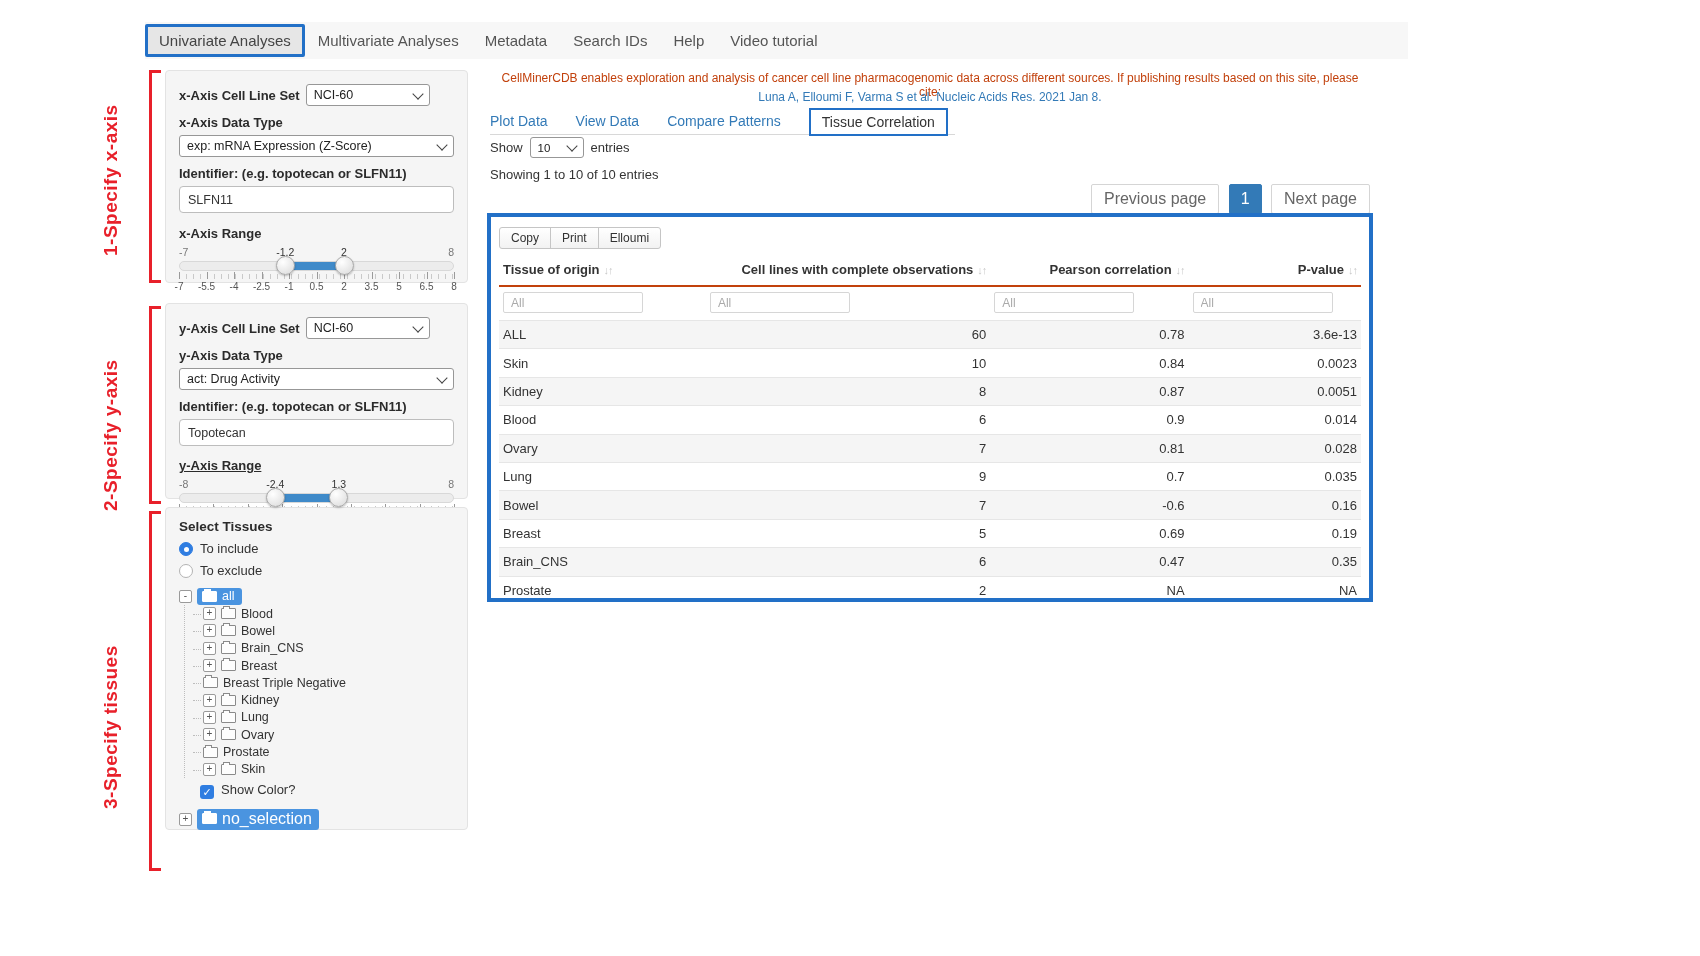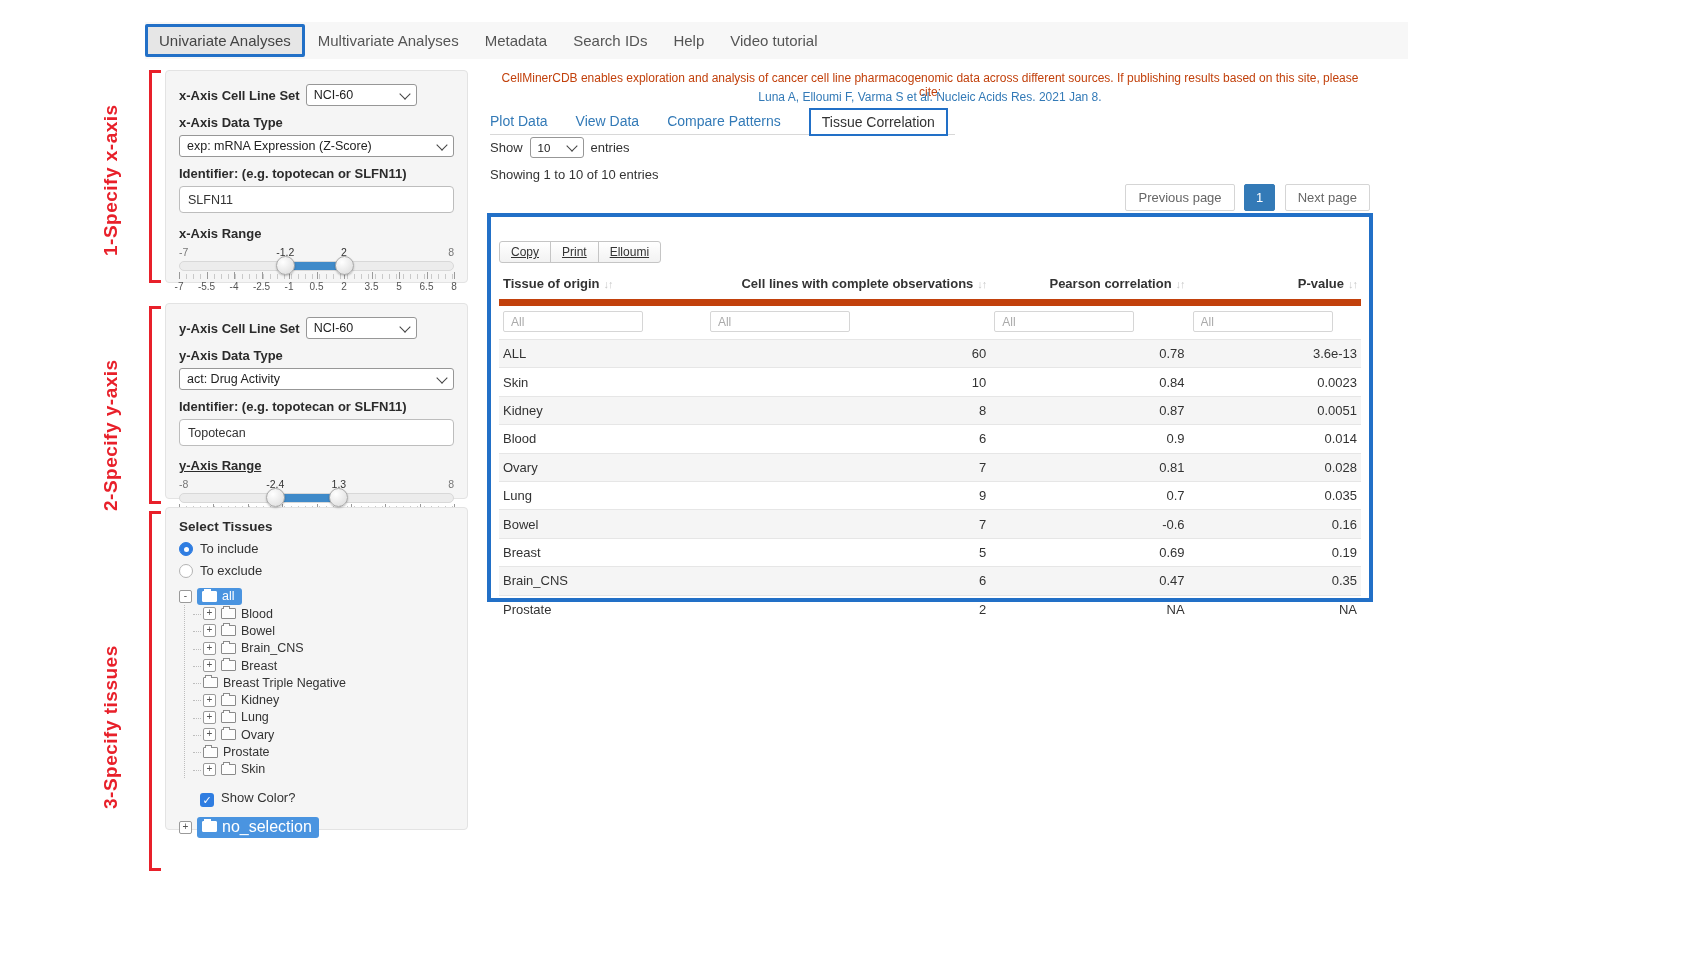--- a/index.html
+++ b/index.html
@@ -17,21 +17,21 @@
   
   .panel{position:absolute;left:165px;width:303px;background:#f5f5f5;border:1px solid #e3e3e3;
          border-radius:4px;padding:11px 13px;box-sizing:border-box;}
   .lbl{font-weight:700;font-size:13px;color:#2b2b2b;margin:9px 0 5px;}
   .inline-row{display:flex;align-items:center;gap:6px;margin-top:2px;}
   .inline-row .lbl{margin:0;}
   .sel{display:inline-flex;align-items:center;justify-content:space-between;background:#fff;
        border:1px solid #979797;border-radius:3px;padding:0 7px;font-size:12.5px;color:#222;
        height:22px;box-sizing:border-box;cursor:pointer;}
   .sel.full{width:100%;}
-  .sel.w105{width:111px;gap:24px;}
+  .sel.w105{width:124px;gap:24px;}
   .chev{width:7px;height:7px;border-right:1.7px solid #444;border-bottom:1.7px solid #444;
         transform:rotate(45deg);display:inline-block;margin-left:8px;margin-top:-3px;flex:none;}
   .tinput{width:100%;height:27px;border:1px solid #bdbdbd;border-radius:4px;background:#fff;
           font-size:12.5px;color:#333;padding:0 8px;box-sizing:border-box;font-family:"Liberation Sans",sans-serif;}
   
   .slider{position:relative;height:50px;margin-top:4px;}
   .sl-edge{position:absolute;top:0;font-size:10.5px;color:#777;}
   .sl-edge.min{left:0;} .sl-edge.max{right:0;}
   .sl-val{position:absolute;top:0;transform:translateX(-50%);font-size:10.5px;color:#333;}
   .sl-track{position:absolute;left:0;right:0;top:15px;height:8px;background:#ececec;
@@ -60,45 +60,45 @@
   .chip{background:#4a94e0;color:#fff;border-radius:3px;padding:1px 7px 2px 5px;display:inline-flex;
         align-items:center;cursor:pointer;}
   .chip .folder{border-color:#fff;background:#fff;}
   .chip .folder::before{border-color:#fff;background:#fff;}
   .tree-root{display:flex;align-items:center;}
   .tree-kids{margin-left:5px;border-left:1px dotted #bdbdbd;padding-left:0;}
   .tree-row{display:flex;align-items:center;height:17.3px;position:relative;padding-left:10px;}
   .tree-row::before{content:"";width:8px;height:1px;border-top:1px dotted #bdbdbd;position:absolute;left:0;top:9px;}
   .cb{width:14px;height:14px;border-radius:3px;background:#2f7de1;display:inline-block;margin-right:7px;
       color:#fff;font-size:11px;line-height:14px;text-align:center;vertical-align:-2px;}
-  .cbrow{font-size:13px;margin-top:12px;padding-left:21px;}
+  .cbrow{font-size:13px;margin-top:4px;padding-left:21px;}
   .noselrow{display:flex;align-items:center;margin-top:10px;}
   
   .cite1{position:absolute;left:490px;top:71px;width:880px;text-align:center;font-size:12px;color:#c2410c;}
   .cite2{position:absolute;left:490px;top:90px;width:880px;text-align:center;font-size:12px;color:#337ab7;cursor:pointer;}
   .tabbar{position:absolute;left:490px;top:108px;width:465px;height:26px;border-bottom:1px solid #d8d8d8;
           display:flex;align-items:flex-start;}
   .tab{font-size:14px;color:#337ab7;margin-right:28px;padding-top:5px;cursor:pointer;white-space:nowrap;}
   .tab.active{color:#333;border:2.5px solid #2270c7;background:#fff;padding:4px 11px;margin-top:0;margin-bottom:-2px;}
   .showrow{position:absolute;left:490px;top:137px;font-size:13px;display:flex;align-items:center;gap:7px;}
   .sel.small{width:54px;height:21px;font-size:11.5px;}
   .infotext{position:absolute;left:490px;top:167px;font-size:13px;color:#333;}
   .pager{position:absolute;left:490px;top:184px;width:880px;text-align:right;}
-  .pg-btn{display:inline-block;border:1px solid #d5d5d5;background:#fff;color:#666;font-size:13px;
+  .pg-btn{display:inline-block;border:1px solid #d5d5d5;background:#fff;color:#666;font-size:16px;
           padding:5px 12px;margin-left:5px;border-radius:2px;cursor:pointer;}
   .pg-btn.num{background:#337ab7;border-color:#337ab7;color:#fff;padding:5px 11px;}
   .bluebox{position:absolute;left:487px;top:213px;width:886px;height:389px;border:4px solid #2270c7;
            box-sizing:border-box;background:#fff;}
-  .btn-group{margin:24px 0 0 8px;display:inline-flex;text-decoration:underline;}
+  .btn-group{margin:10px 0 0 8px;display:inline-flex;}
   .dt-btn{border:1px solid #c5c5c5;background:linear-gradient(#ffffff,#f2f2f2);padding:3px 11px;
           font-size:12px;color:#333;margin-left:-1px;cursor:pointer;font-family:"Liberation Sans",sans-serif;}
   .dt-btn:first-child{border-radius:3px 0 0 3px;margin-left:0;}
   .dt-btn:last-child{border-radius:0 3px 3px 0;}
   table.dt{border-collapse:collapse;width:862px;margin:4px 8px 0;font-size:13px;color:#333;table-layout:fixed;}
-  .dt th{font-weight:700;text-align:right;padding:9px 4px 8px;border-bottom:7px solid #c2410c;font-size:13px;cursor:pointer;}
+  .dt th{font-weight:700;text-align:right;padding:9px 4px 8px;border-bottom:2px solid #c2410c;font-size:13px;cursor:pointer;}
   .dt th.first{text-align:left;}
   .sort{color:#c9c9c9;font-size:11px;letter-spacing:-1px;margin-left:4px;font-weight:400;}
   .dt td{padding:6px 4px;text-align:right;}
   .dt td.first{text-align:left;}
   .dt tr.filter td{padding:5px 4px 7px;text-align:left;border-top:none;}
   .filter-input{width:140px;height:21px;border:1px solid #d6d6d6;border-radius:2px;font-size:12px;
                 padding:0 7px;color:#333;box-sizing:border-box;background:#fff;font-family:"Liberation Sans",sans-serif;}
   .filter-input::placeholder{color:#aaa;}
   .dt tbody tr{height:28.4px;}
   .dt tbody tr td{border-top:1px solid #e6e6e6;}

